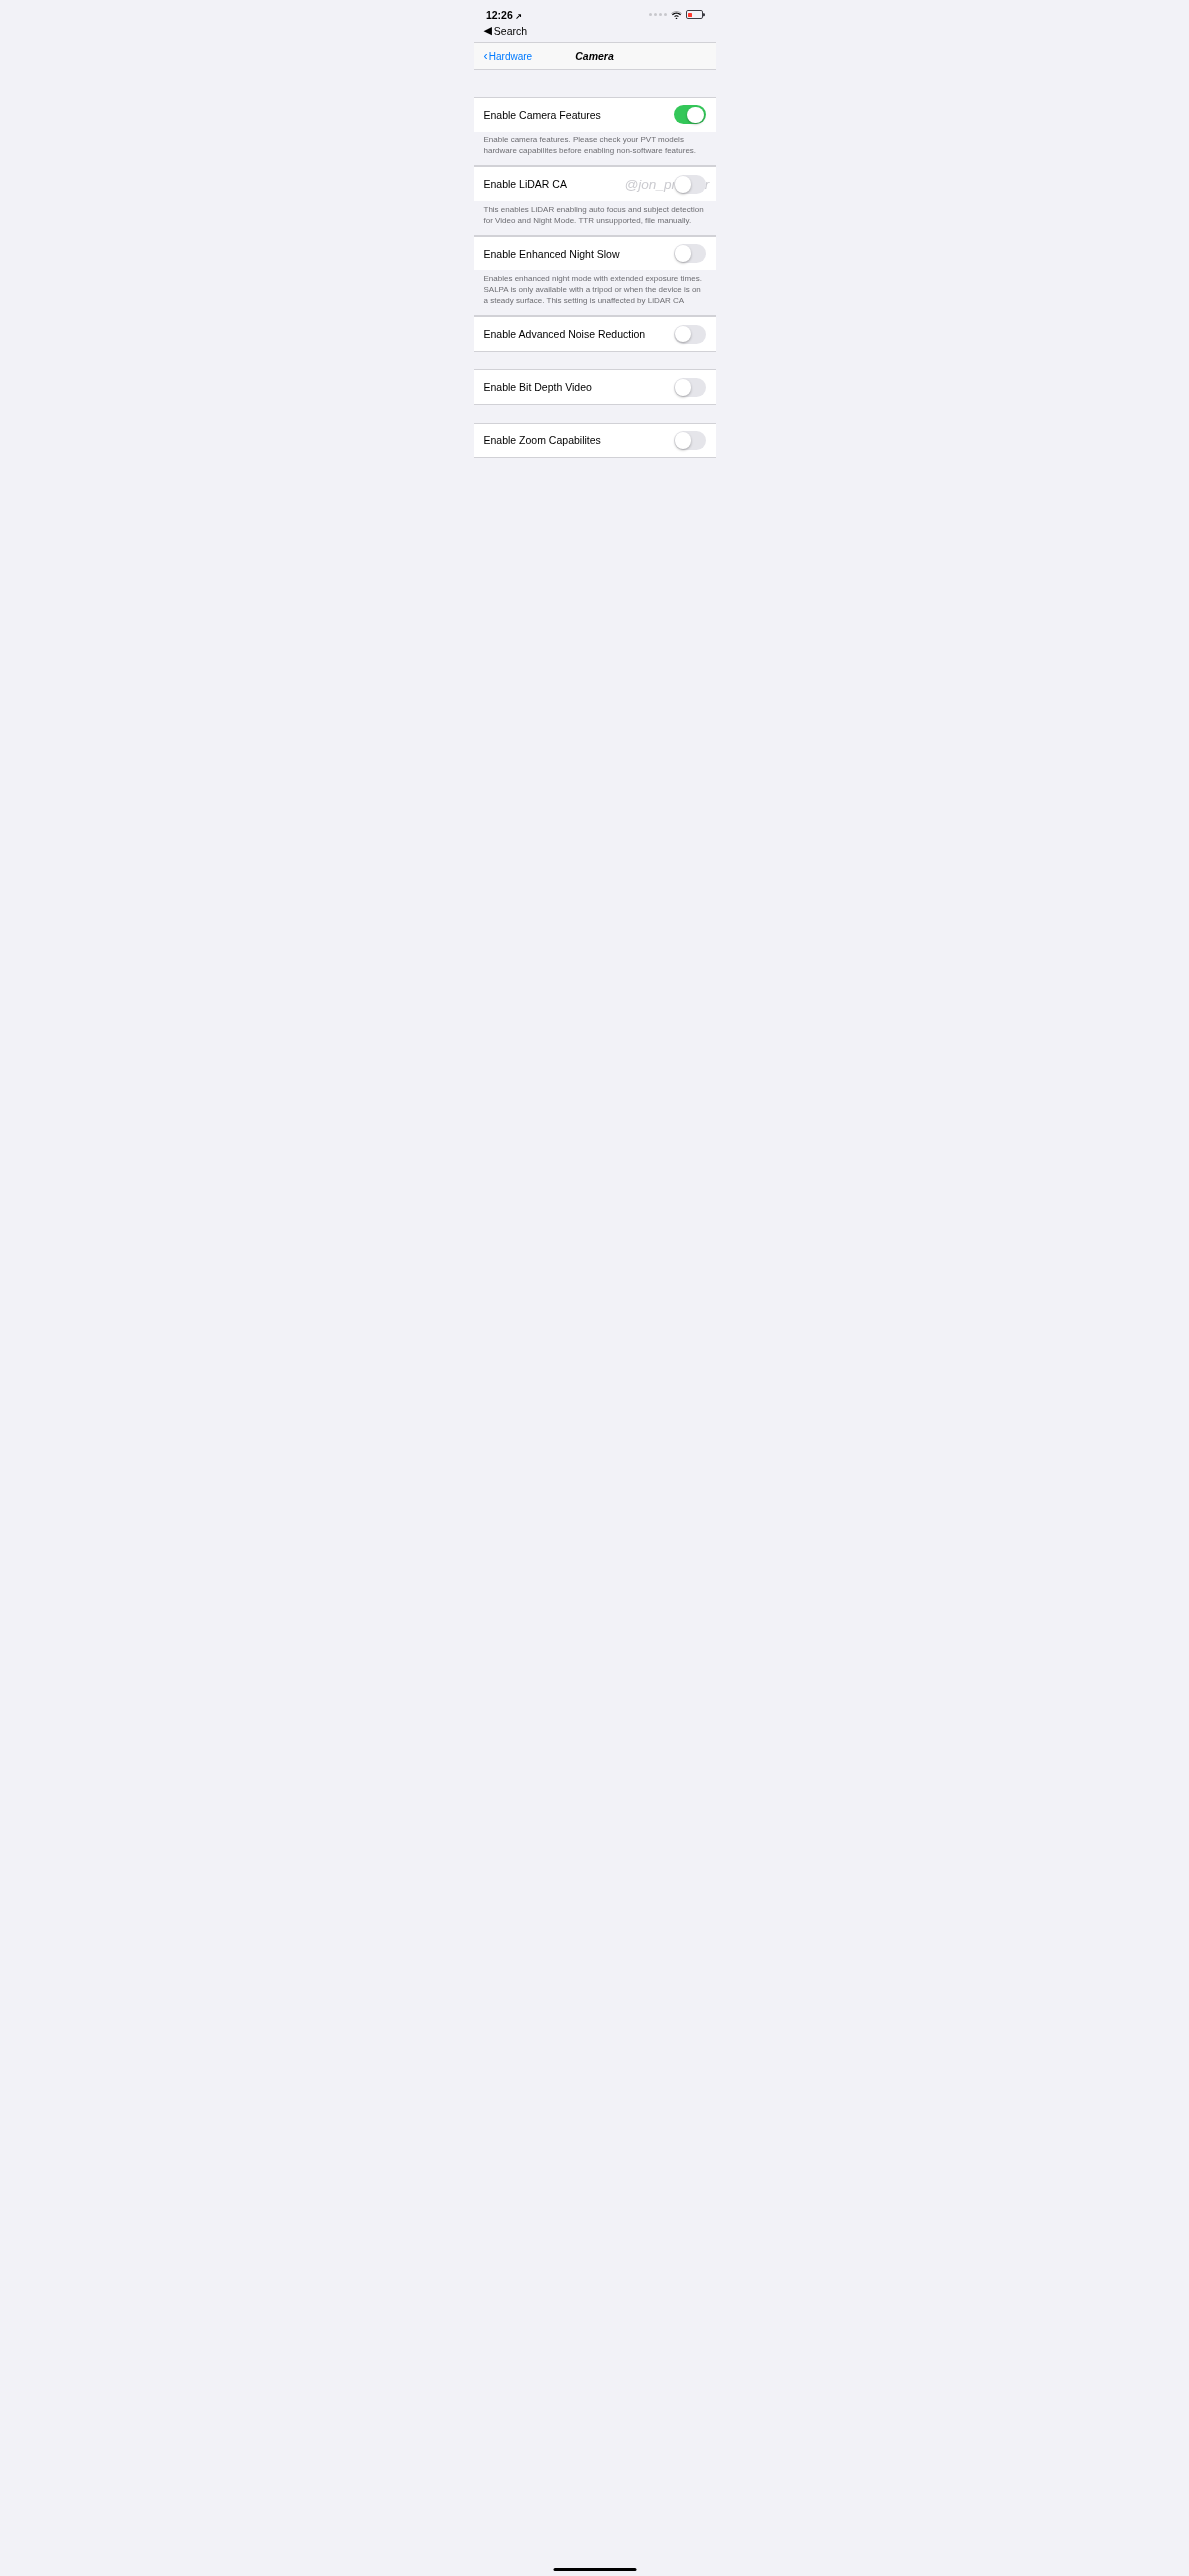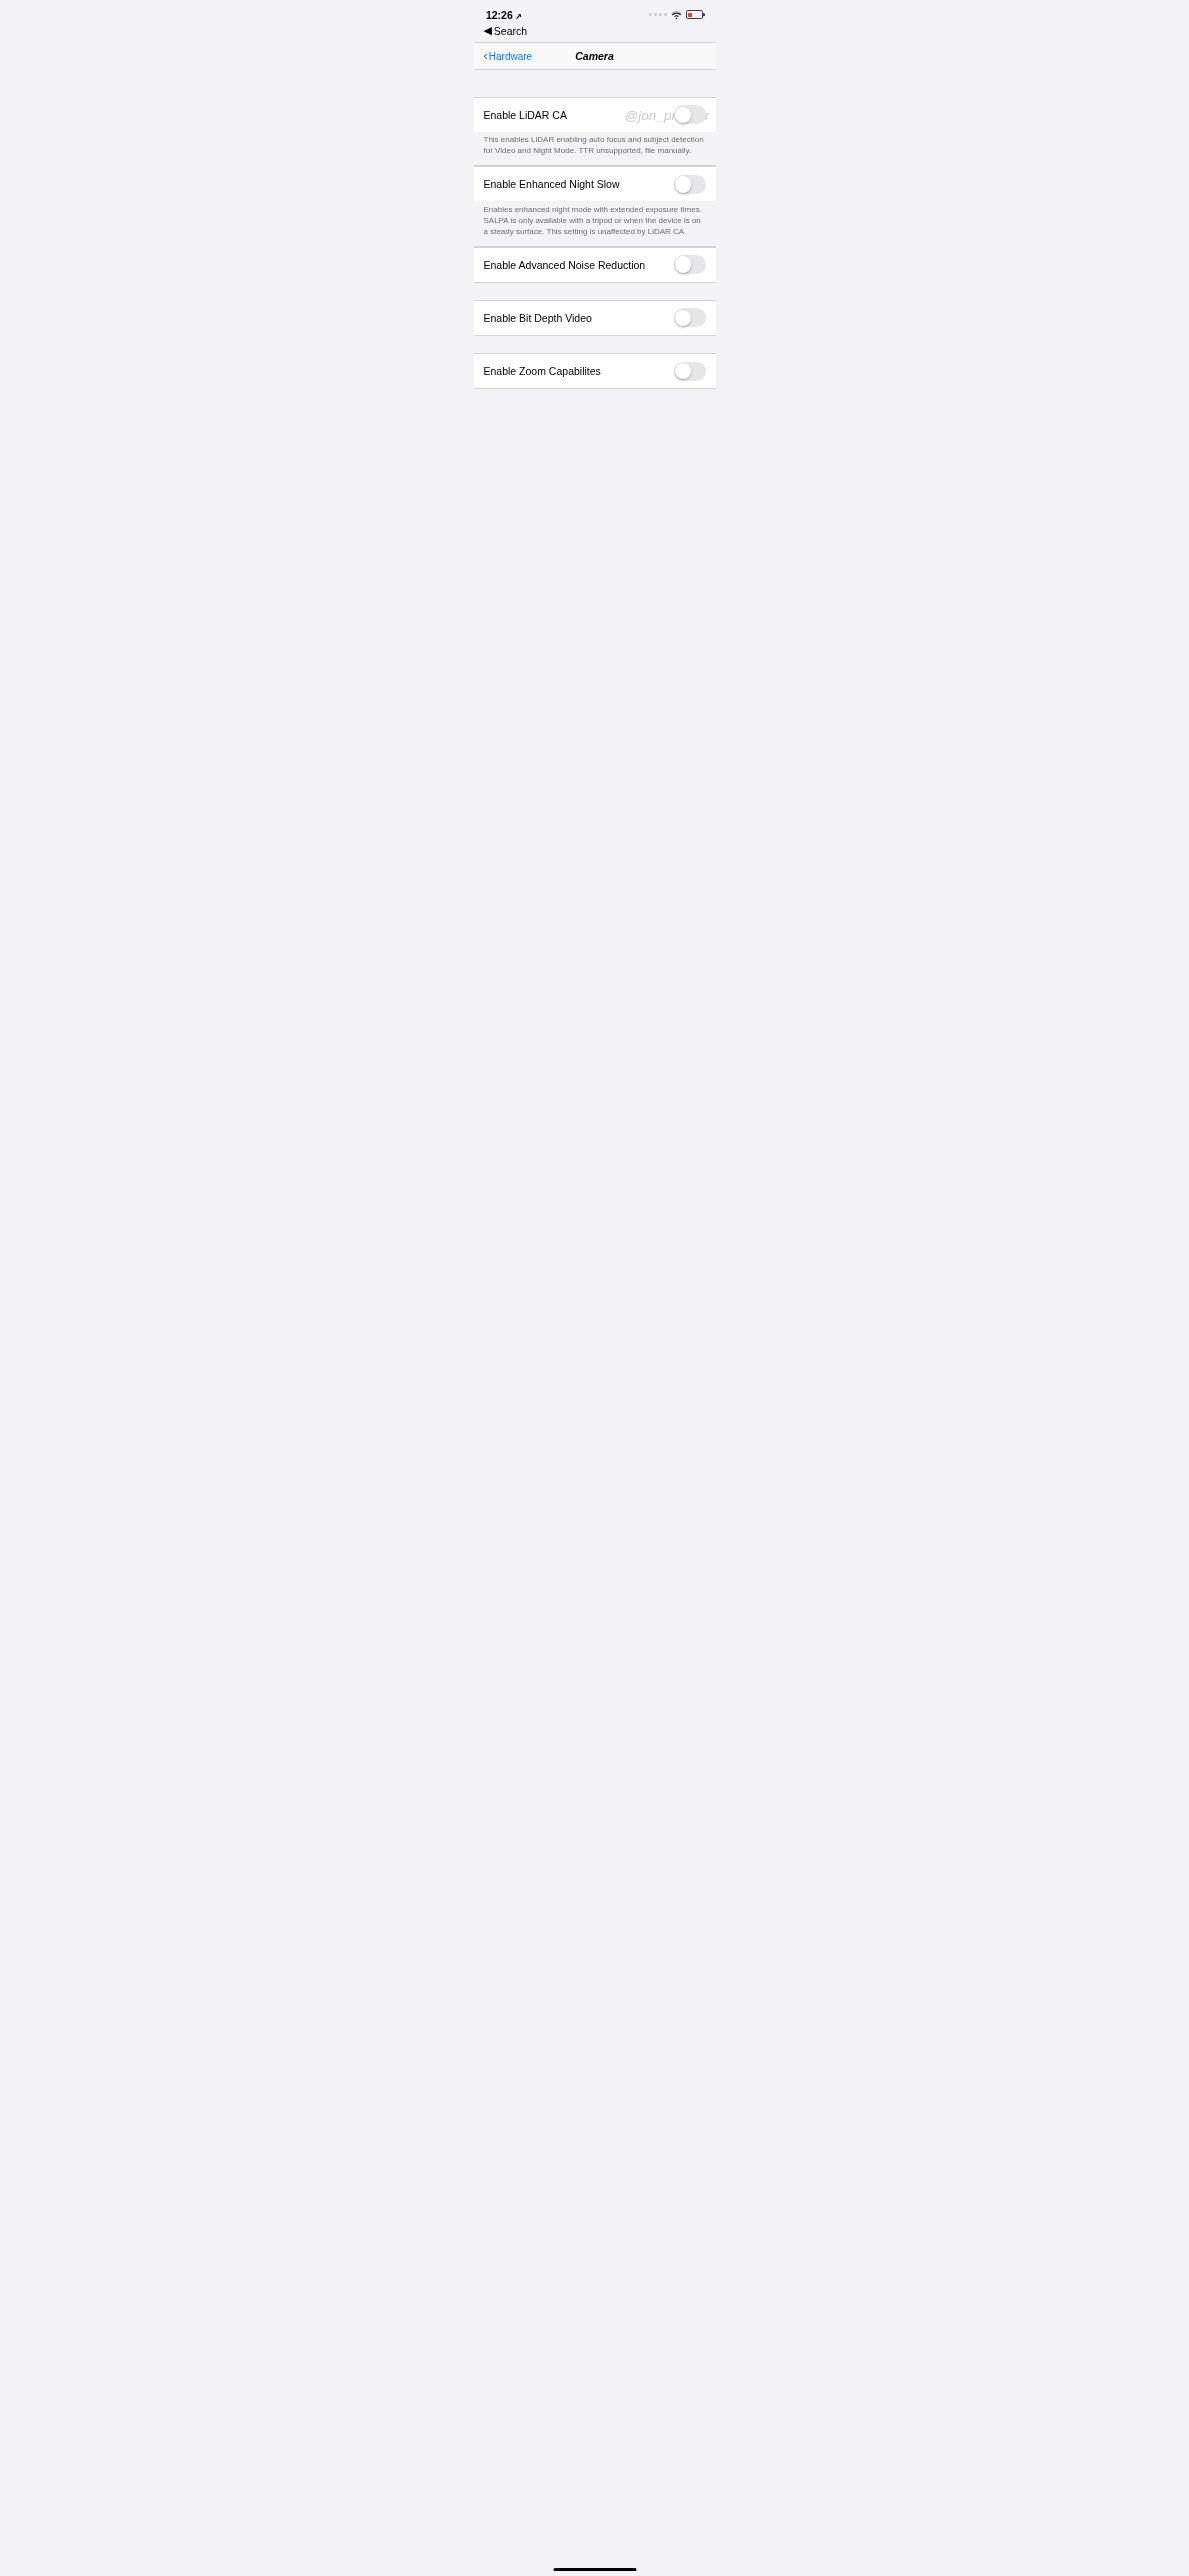--- a/index.html
+++ b/index.html
@@ -273,20 +273,31 @@
       <span style="font-size:12.4px; color:#007aff;">‹</span>
       <span style="color:#007aff; font-size:10px;">Hardware</span>
     </div>
     <div class="section-header-title">Camera</div>
   </div>
 
   <div class="settings-container">
 
     <div class="spacer-section"></div>
 
+    <div>
+      <div class="setting-block">
+        <div class="setting-row">
+          <span class="setting-label">Enable Camera Features</span>
+          <div class="toggle on">
+            <div class="toggle-thumb"></div>
+          </div>
+        </div>
+      </div>
+      <div class="setting-description">Enable camera features. Please check your PVT models hardware capabilites before enabling non-software features.</div>
+    </div>
 
     <div>
       <div class="setting-block" style="position:relative;">
         <div class="setting-row" style="position:relative;">
           <span class="setting-label">Enable LiDAR CA</span>
           <span class="watermark">@jon_prosser</span>
           <div class="toggle off" style="margin-left:6.2px; flex-shrink:0; position:relative; z-index:2;">
             <div class="toggle-thumb"></div>
           </div>
         </div>

